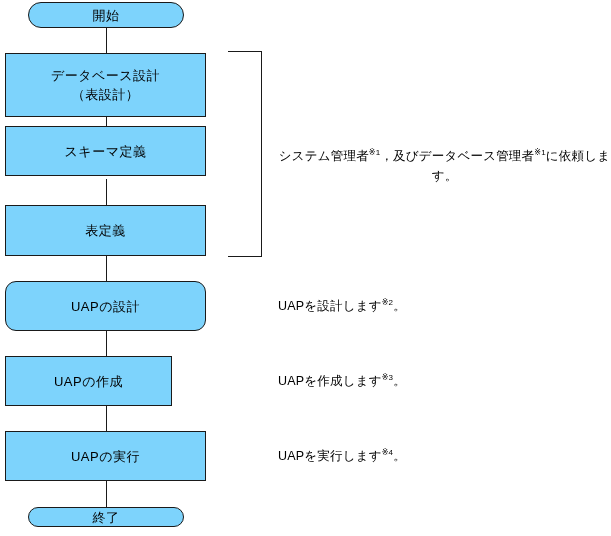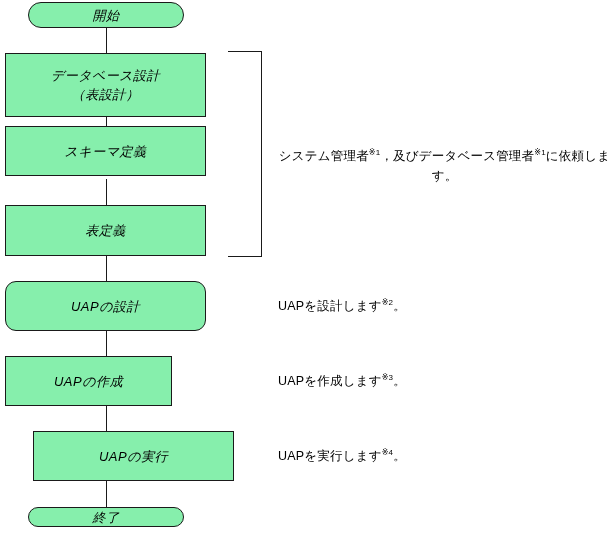--- a/index.html
+++ b/index.html
@@ -23,28 +23,27 @@
     top: 0;
     width: 611px;
     height: 536px;
   }
 
   
   .node {
     position: absolute;
     box-sizing: border-box;
     border: 1px solid #1a1a1a;
-    background: #86efac;
+    background: #7dd3fc;
     display: flex;
     flex-direction: column;
     align-items: center;
     justify-content: center;
     text-align: center;
     z-index: 3;
-    font-style: italic;
   }
   .node .line {
     display: block;
     font-size: 13px;
     line-height: 19px;
     letter-spacing: 0.5px;
     white-space: nowrap;
   }
 
   .terminal {
@@ -126,21 +125,21 @@
   </div>
 
   <div class="node" style="left:5px; top:281px; width:201px; height:50px;border-radius:11px;">
     <span class="line">UAPの設計</span>
   </div>
 
   <div class="node" style="left:5px; top:356px; width:167px; height:50px;">
     <span class="line">UAPの作成</span>
   </div>
 
-  <div class="node" style="left:5px; top:431px; width:201px; height:50px;margin-left:28px;">
+  <div class="node" style="left:5px; top:431px; width:201px; height:50px;">
     <span class="line">UAPの実行</span>
   </div>
 
   <div class="node terminal" style="left:28px; top:507px; width:156px; height:20px;">
     <span class="line">終了</span>
   </div>
 
   <div class="bracket" style="left:228px; top:51px; width:34px; height:206px;">
     <div class="arm" style="left:0; top:0; width:33px;"></div>
     <div class="spine" style="left:33px; top:0; height:206px;"></div>

